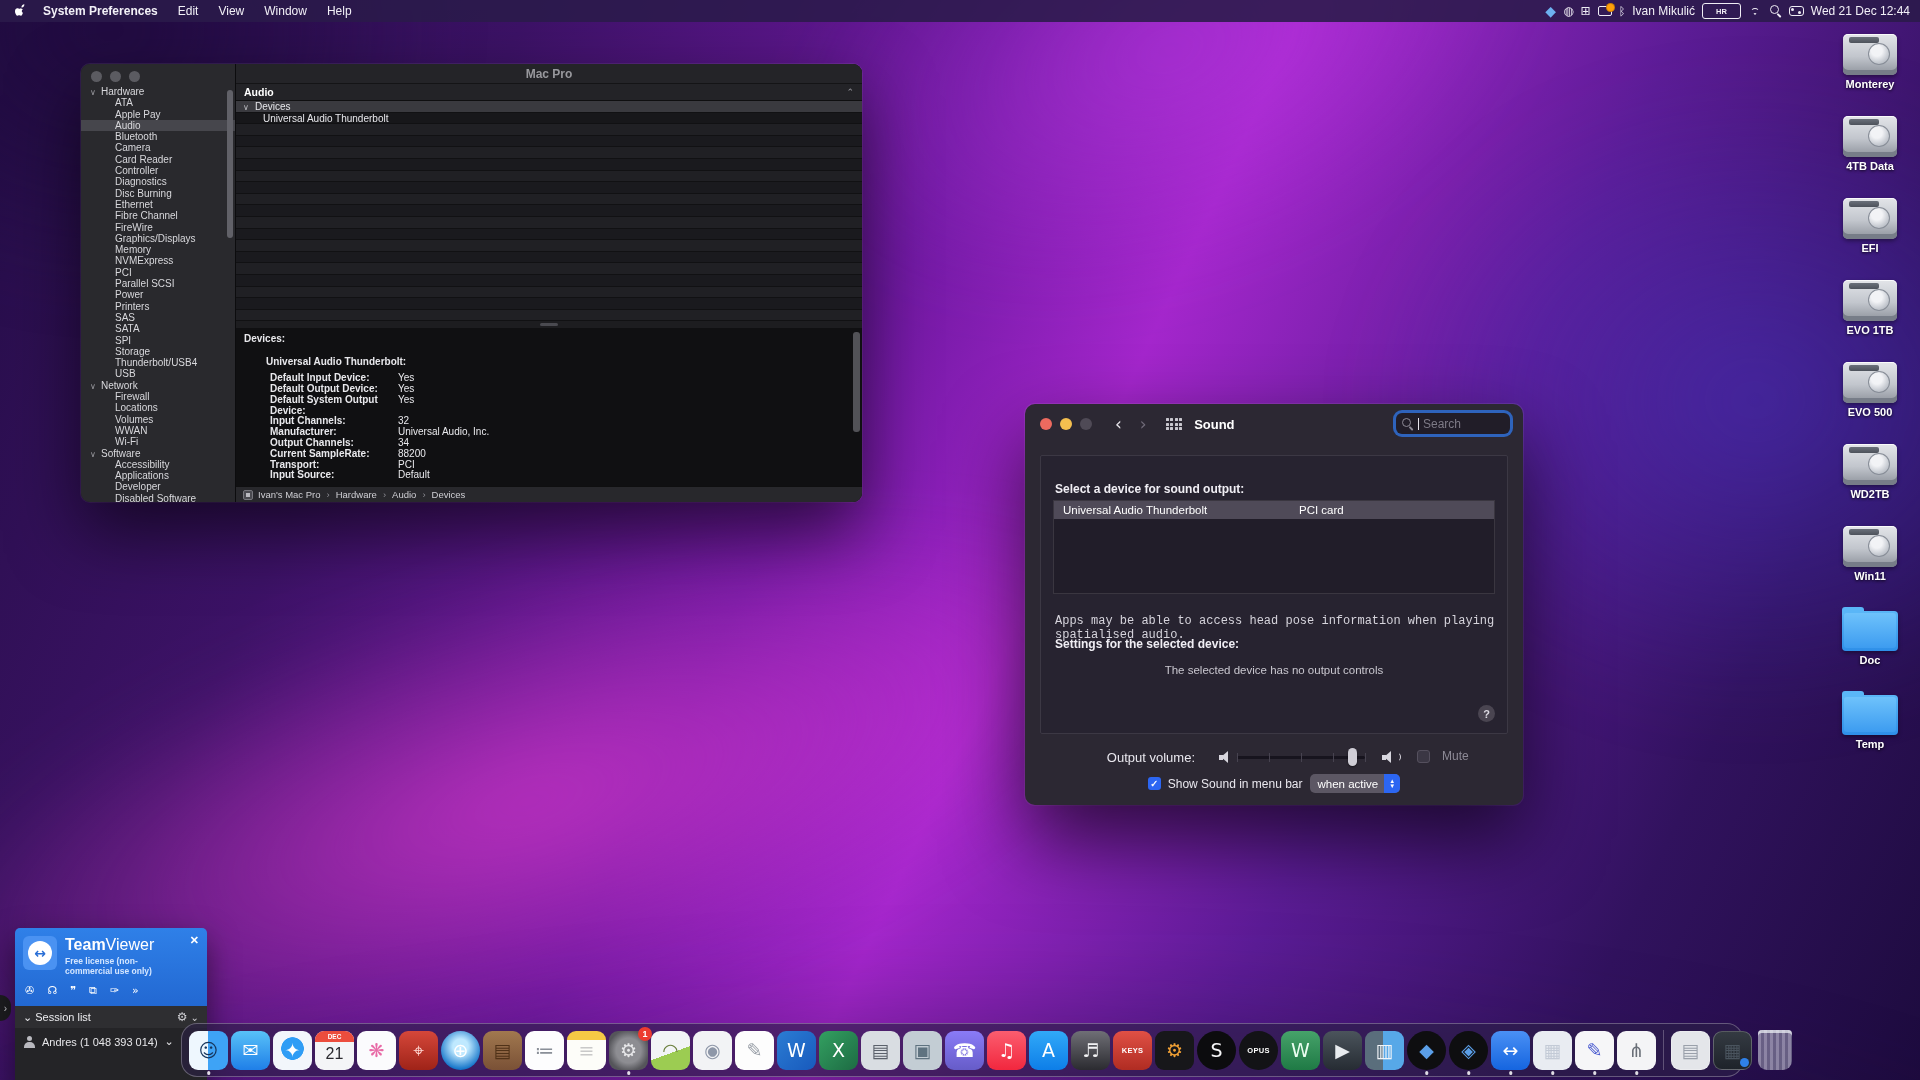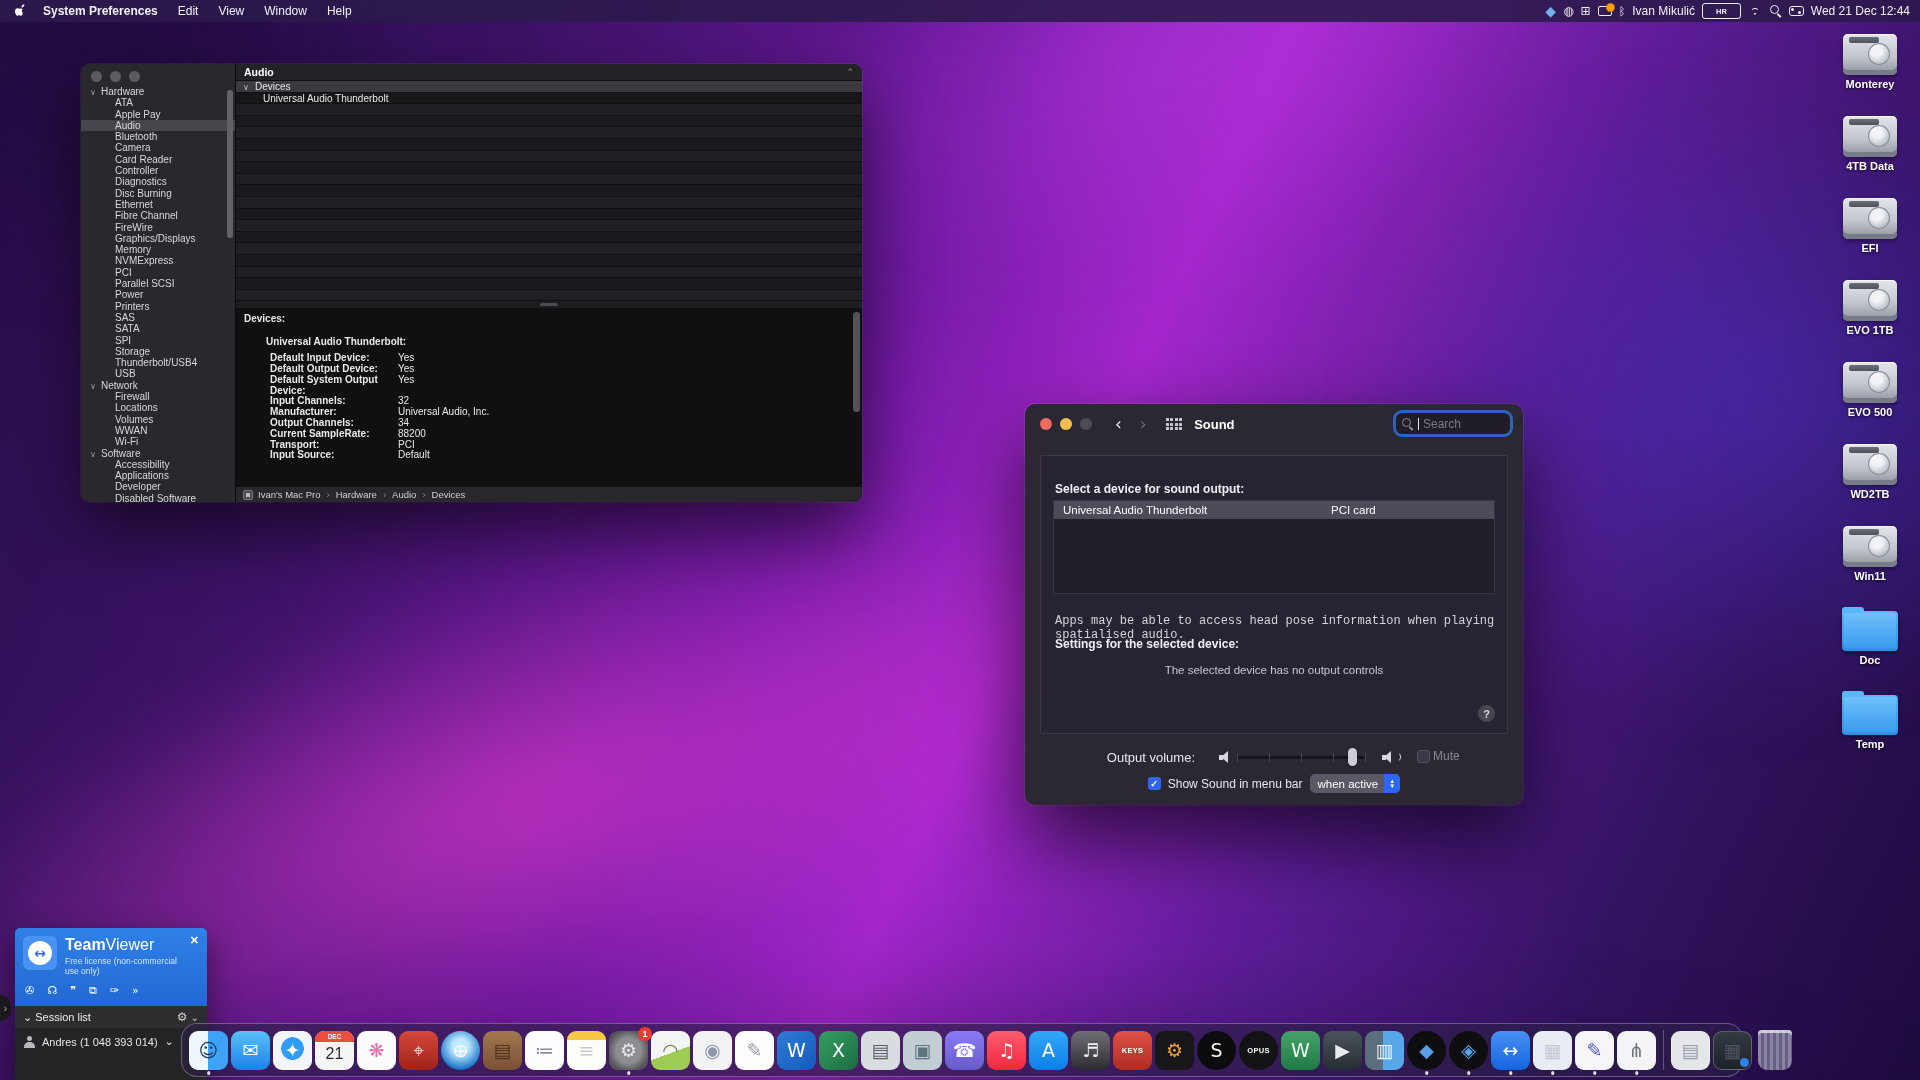--- a/index.html
+++ b/index.html
@@ -124,40 +124,40 @@
   .select-label { position:absolute; left:14px; top:26px; color:#f0eef4; font-size:12px; font-weight:bold; }
   .dev-table { position:absolute; left:12px; right:12px; top:44px; height:94px; border:1px solid #3a3640; background:#211d29; }
   .dev-thead { height:19px; background:#2e2a36; border-bottom:1px solid #1d1925; display:flex; align-items:center;
     font-size:11px; font-weight:bold; color:#e8e6ec; position:relative; }
   .th-name { padding-left:9px; width:237px; flex:none; }
   .th-type { padding-left:8px; }
   .thead-div1 { position:absolute; left:237px; top:2px; bottom:2px; width:1px; background:#4a4650; }
   .thead-div2 { position:absolute; right:14px; top:2px; bottom:2px; width:1px; background:#4a4650; }
   .dev-trow { height:18px; background:#4f4a58; display:flex; align-items:center; font-size:11.5px; color:#fff; }
   .td-name { padding-left:9px; width:237px; flex:none; }
-  .td-type { padding-left:8px;margin-left:32px; }
+  .td-type { padding-left:8px; }
   .spatial-note { position:absolute; left:14px; top:158px; font-size:12px; color:#d6d4dc;font-family:Liberation Mono, monospace; }
   .settings-label { position:absolute; left:14px; top:181px; font-size:12px; font-weight:bold; color:#f0eef4; }
   .no-controls { position:absolute; left:0; right:0; top:208px; text-align:center; font-size:11.5px; color:#c9c7cf; }
   .help-btn { position:absolute; right:12px; bottom:11px; width:17px; height:17px; border-radius:50%;
     background:#4a4551; color:#dcdae2; font-size:11px; font-weight:bold; display:flex; align-items:center; justify-content:center; }
   .vol-row { position:absolute; left:0; top:343px; width:100%; height:20px; }
   .vol-label { position:absolute; right:328px; top:3px; font-size:13px; color:#e9e7ee; white-space:nowrap; }
   .spk { position:absolute; top:4px; width:14px; height:12px; }
   .spk::before { content:""; position:absolute; left:0; top:3.5px; width:4px; height:5px; background:#d8d6de; }
   .spk::after { content:""; position:absolute; left:2px; top:0; border-top:6px solid transparent; border-bottom:6px solid transparent; border-right:7px solid #d8d6de; }
   .spk.min { left:194px; }
   .spk.max { left:357px; }
   .spk .wavel { position:absolute; left:11px; top:1px; width:8px; height:10px; border:1.6px solid #d8d6de;
     border-left:none; border-radius:0 8px 8px 0; border-top-color:transparent; border-bottom-color:transparent; display:none; }
   .spk.max .wavel { display:block; }
   .vol-track { position:absolute; left:212px; top:9px; width:128px; height:3px; border-radius:2px; background:#17141e; }
   .vol-tick { position:absolute; top:-3px; width:1px; height:9px; background:#474350; }
   .vol-thumb { position:absolute; top:-8px; width:9px; height:18px; border-radius:4.5px; background:#cfcdd6; box-shadow:0 1px 2px rgba(0,0,0,.5); }
-  .mute-wrap { position:absolute; left:392px; top:2px; display:flex; align-items:center; gap:3px; }
+  .mute-wrap { position:absolute; left:392px; top:2px; display:flex; align-items:center; gap:12px; }
   .cb { width:13px; height:13px; border-radius:3px; }
   .cb.off { background:#3b3744; border:1px solid #55505e; }
   .cb.on { background:#2c66f2; color:#fff; font-size:9.5px; font-weight:bold; display:flex; align-items:center; justify-content:center; }
   .mute-label { font-size:12px; color:#8d8a96; }
   .show-row { position:absolute; left:0; top:370px; width:100%; display:flex; justify-content:center; align-items:center; gap:7px; }
   .show-label { font-size:12px; color:#e9e7ee; }
   .dropdown { display:flex; align-items:center; height:19px; border-radius:5px; background:#5c5764; overflow:hidden; }
   .dd-value { font-size:11.5px; color:#fff; padding:0 6px 0 8px; }
   .dd-step { width:16px; height:19px; background:#2c66f2; display:flex; flex-direction:column; align-items:center; justify-content:center; color:#fff; font-size:6px; line-height:5px; }
 
@@ -183,21 +183,21 @@
   
   .tv { position:absolute; left:15px; top:928px; width:192px; z-index:8; box-shadow:0 12px 30px rgba(0,0,0,.5); border-radius:5px 5px 0 0; overflow:hidden; }
   .tv-header { background:linear-gradient(180deg,#2f80e8,#2268d2); padding:8px 8px 7px 8px; position:relative; }
   .tv-close { position:absolute; right:8px; top:6px; color:#fff; font-size:11px; font-weight:bold; }
   .tv-brandrow { display:flex; gap:8px; }
   .tv-logo { width:34px; height:34px; border-radius:6px; background:#4a92f2; display:flex; align-items:center; justify-content:center; flex:none; }
   .tv-logo i { width:24px; height:24px; border-radius:50%; background:#fff; color:#2a6fd6; font-size:14px; font-weight:bold;
     display:flex; align-items:center; justify-content:center; font-family:"DejaVu Sans",sans-serif; }
   .tv-title { color:#fff; font-size:16px; line-height:18px; }
   .tv-title .b { font-weight:bold; }
-  .tv-license { color:#d4e6ff; font-size:8.5px; line-height:10px; margin-top:2px; width:118px; }
+  .tv-license { color:#d4e6ff; font-size:8.5px; line-height:10px; margin-top:2px; width:118px;font-weight:bold; }
   .tv-tools { display:flex; gap:13px; padding:8px 2px 2px 2px; color:#fff; font-size:11px; }
   .tv-tools span { font-family:"DejaVu Sans",sans-serif; }
   .tv-session { background:#2e2e31; height:22px; display:flex; align-items:center; justify-content:space-between; padding:0 8px; color:#ececef; font-size:11px; }
   .tv-session .right { color:#cfcfd3; font-size:10px; display:flex; gap:3px; align-items:center; }
   .tv-user { background:#242427; height:27px; display:flex; align-items:center; gap:7px; padding:0 9px; color:#e6e6e9; font-size:11px; }
   .person { position:relative; width:11px; height:12px; }
   .person::before { content:""; position:absolute; left:3px; top:0; width:5px; height:5px; border-radius:50%; background:#b9b9bf; }
   .person::after { content:""; position:absolute; left:0; top:6px; width:11px; height:6px; border-radius:5px 5px 0 0; background:#b9b9bf; }
   .tv-bottom { background:#242427; height:40px; position:relative; }
   .edge-tab { position:absolute; left:0; top:995px; width:11px; height:26px; background:#1d1d20; border-radius:0 13px 13px 0;
@@ -357,20 +357,21 @@
         <div class="tree-row child">Wi-Fi</div>
         <div class="tree-row section"><span class="chev">∨</span>Software</div>
         <div class="tree-row child">Accessibility</div>
         <div class="tree-row child">Applications</div>
         <div class="tree-row child">Developer</div>
         <div class="tree-row child">Disabled Software</div>
       </div>
     <div class="si-scrollbar"></div>
   </div>
   <div class="si-main">
+    <div class="si-titlebar">Mac Pro</div>
     <div class="si-header">
       <span>Audio</span>
       <span class="collapse">⌃</span>
     </div>
     <div class="si-list" id="si-list">
         <div class="si-row group"><span class="chev">∨</span>Devices</div>
         <div class="si-row device">Universal Audio Thunderbolt</div>
         <div class="si-row empty a"></div>
         <div class="si-row empty b"></div>
         <div class="si-row empty a"></div>

